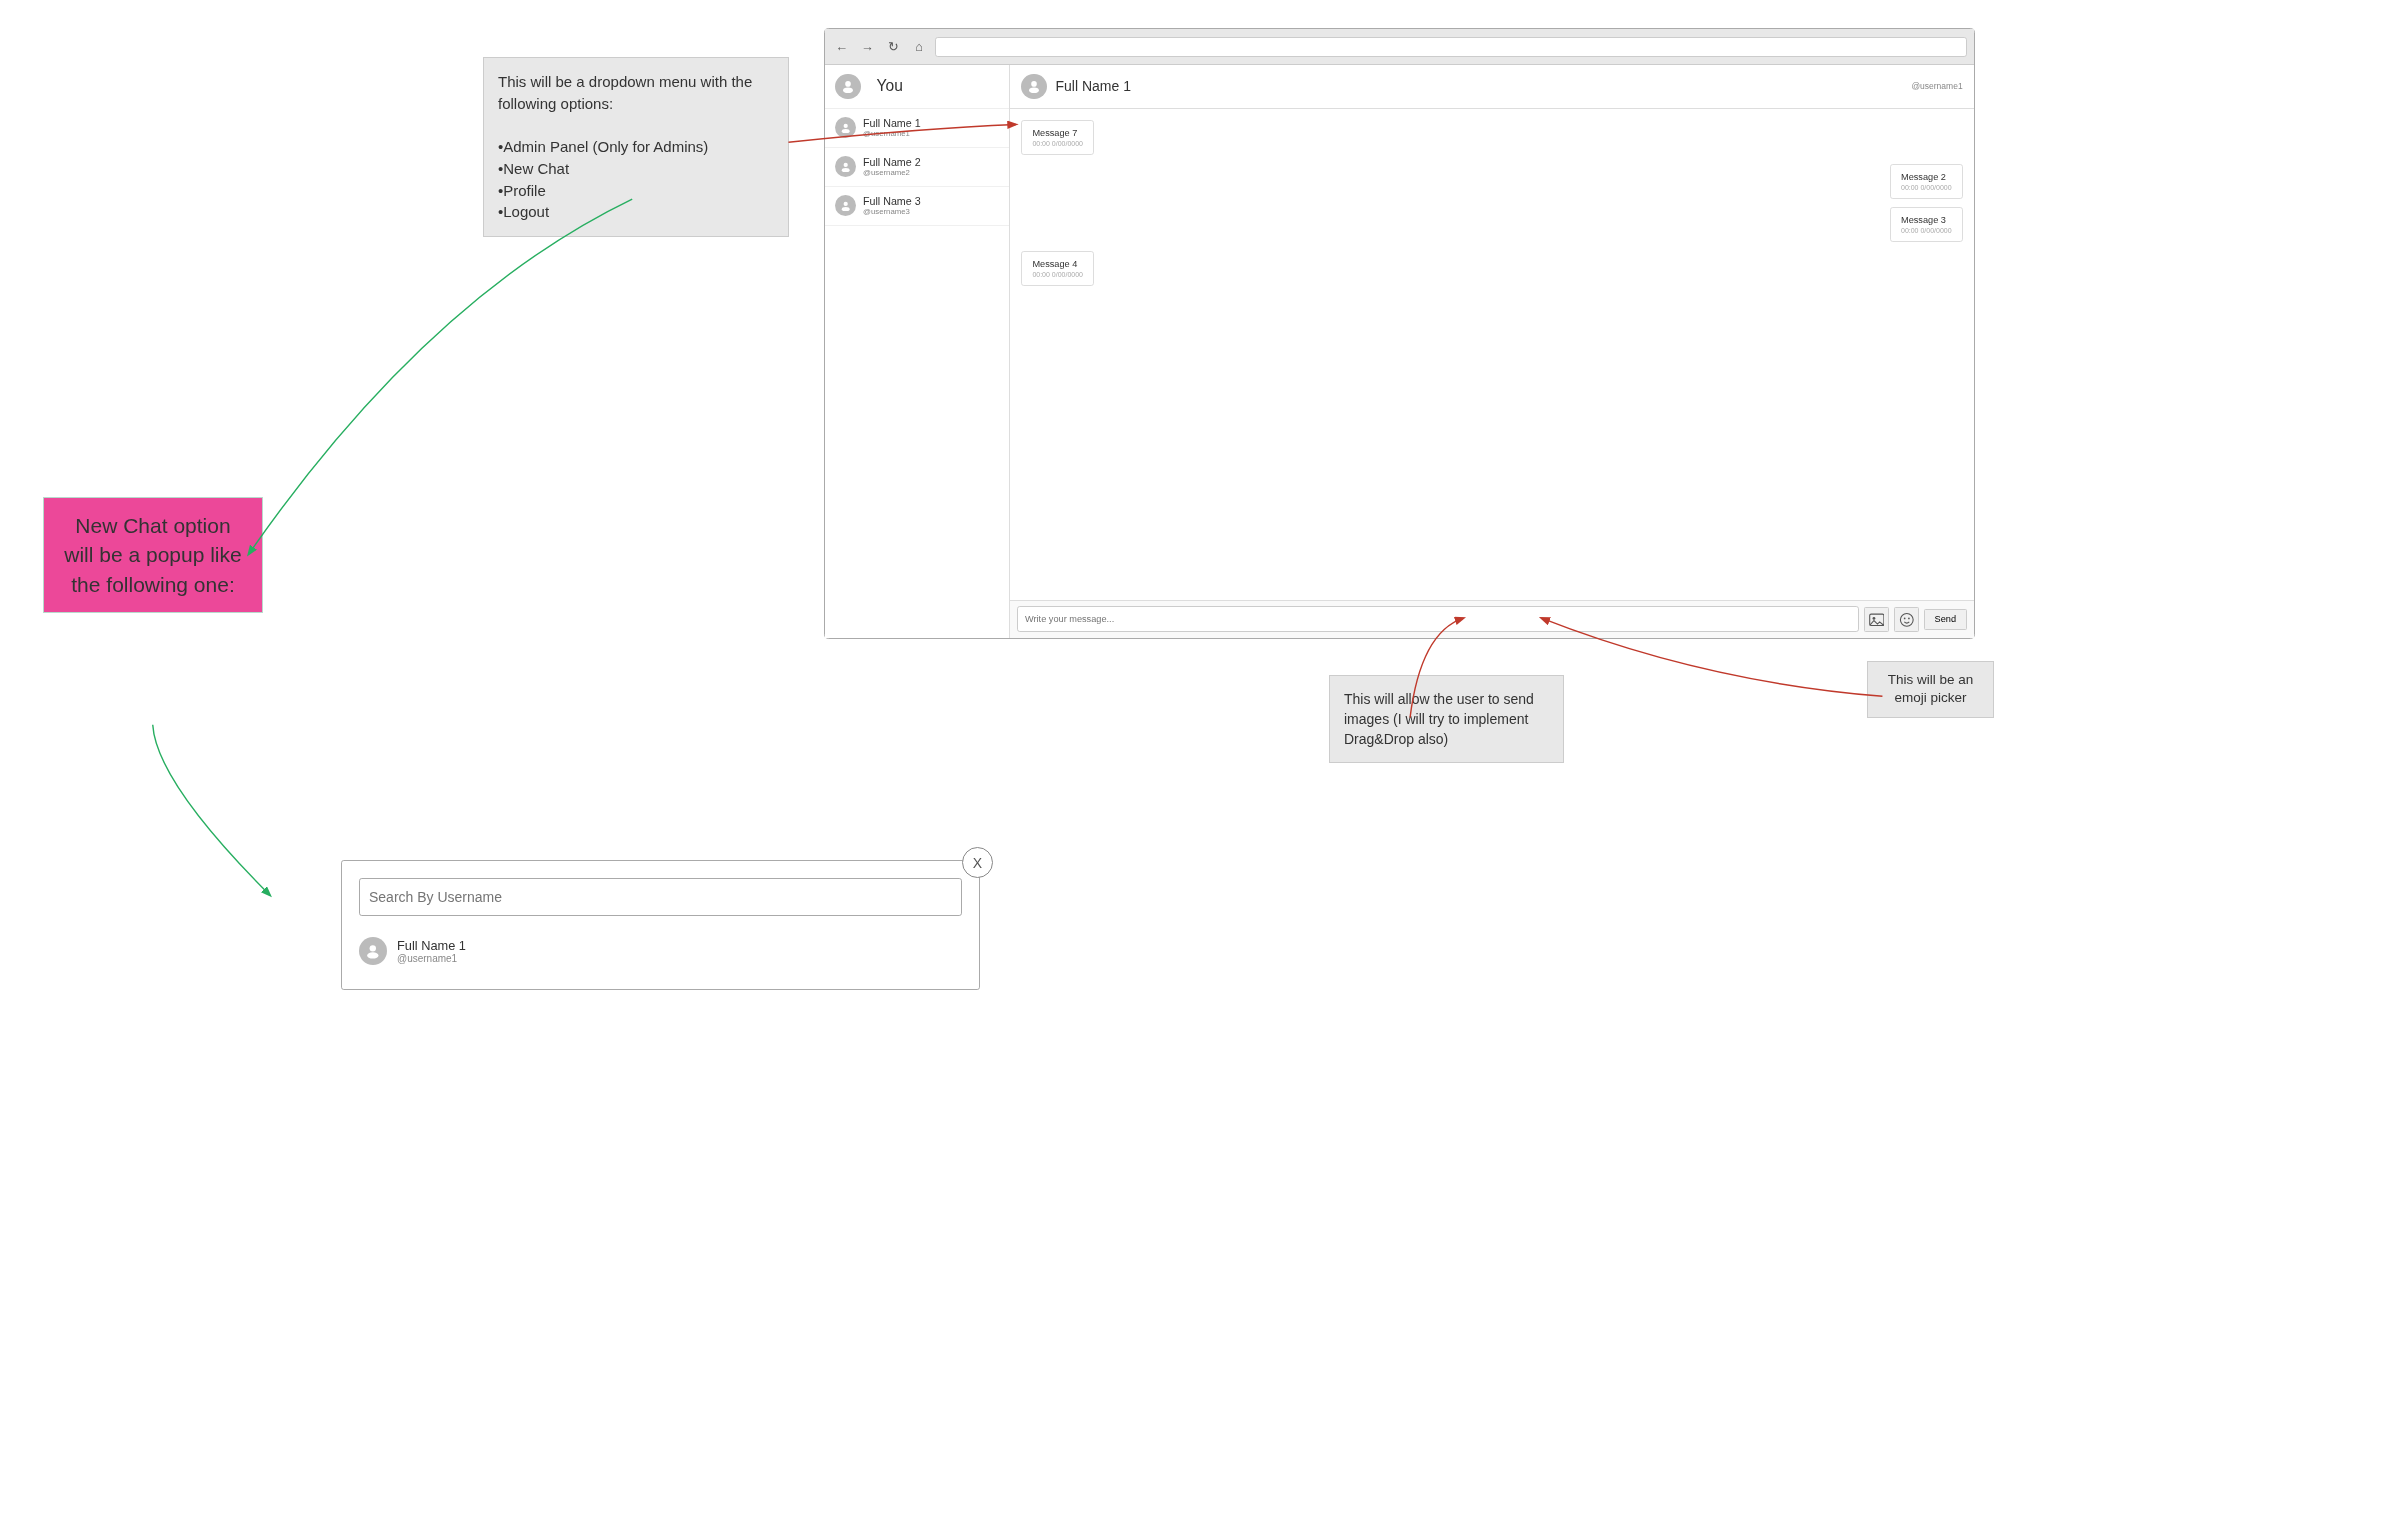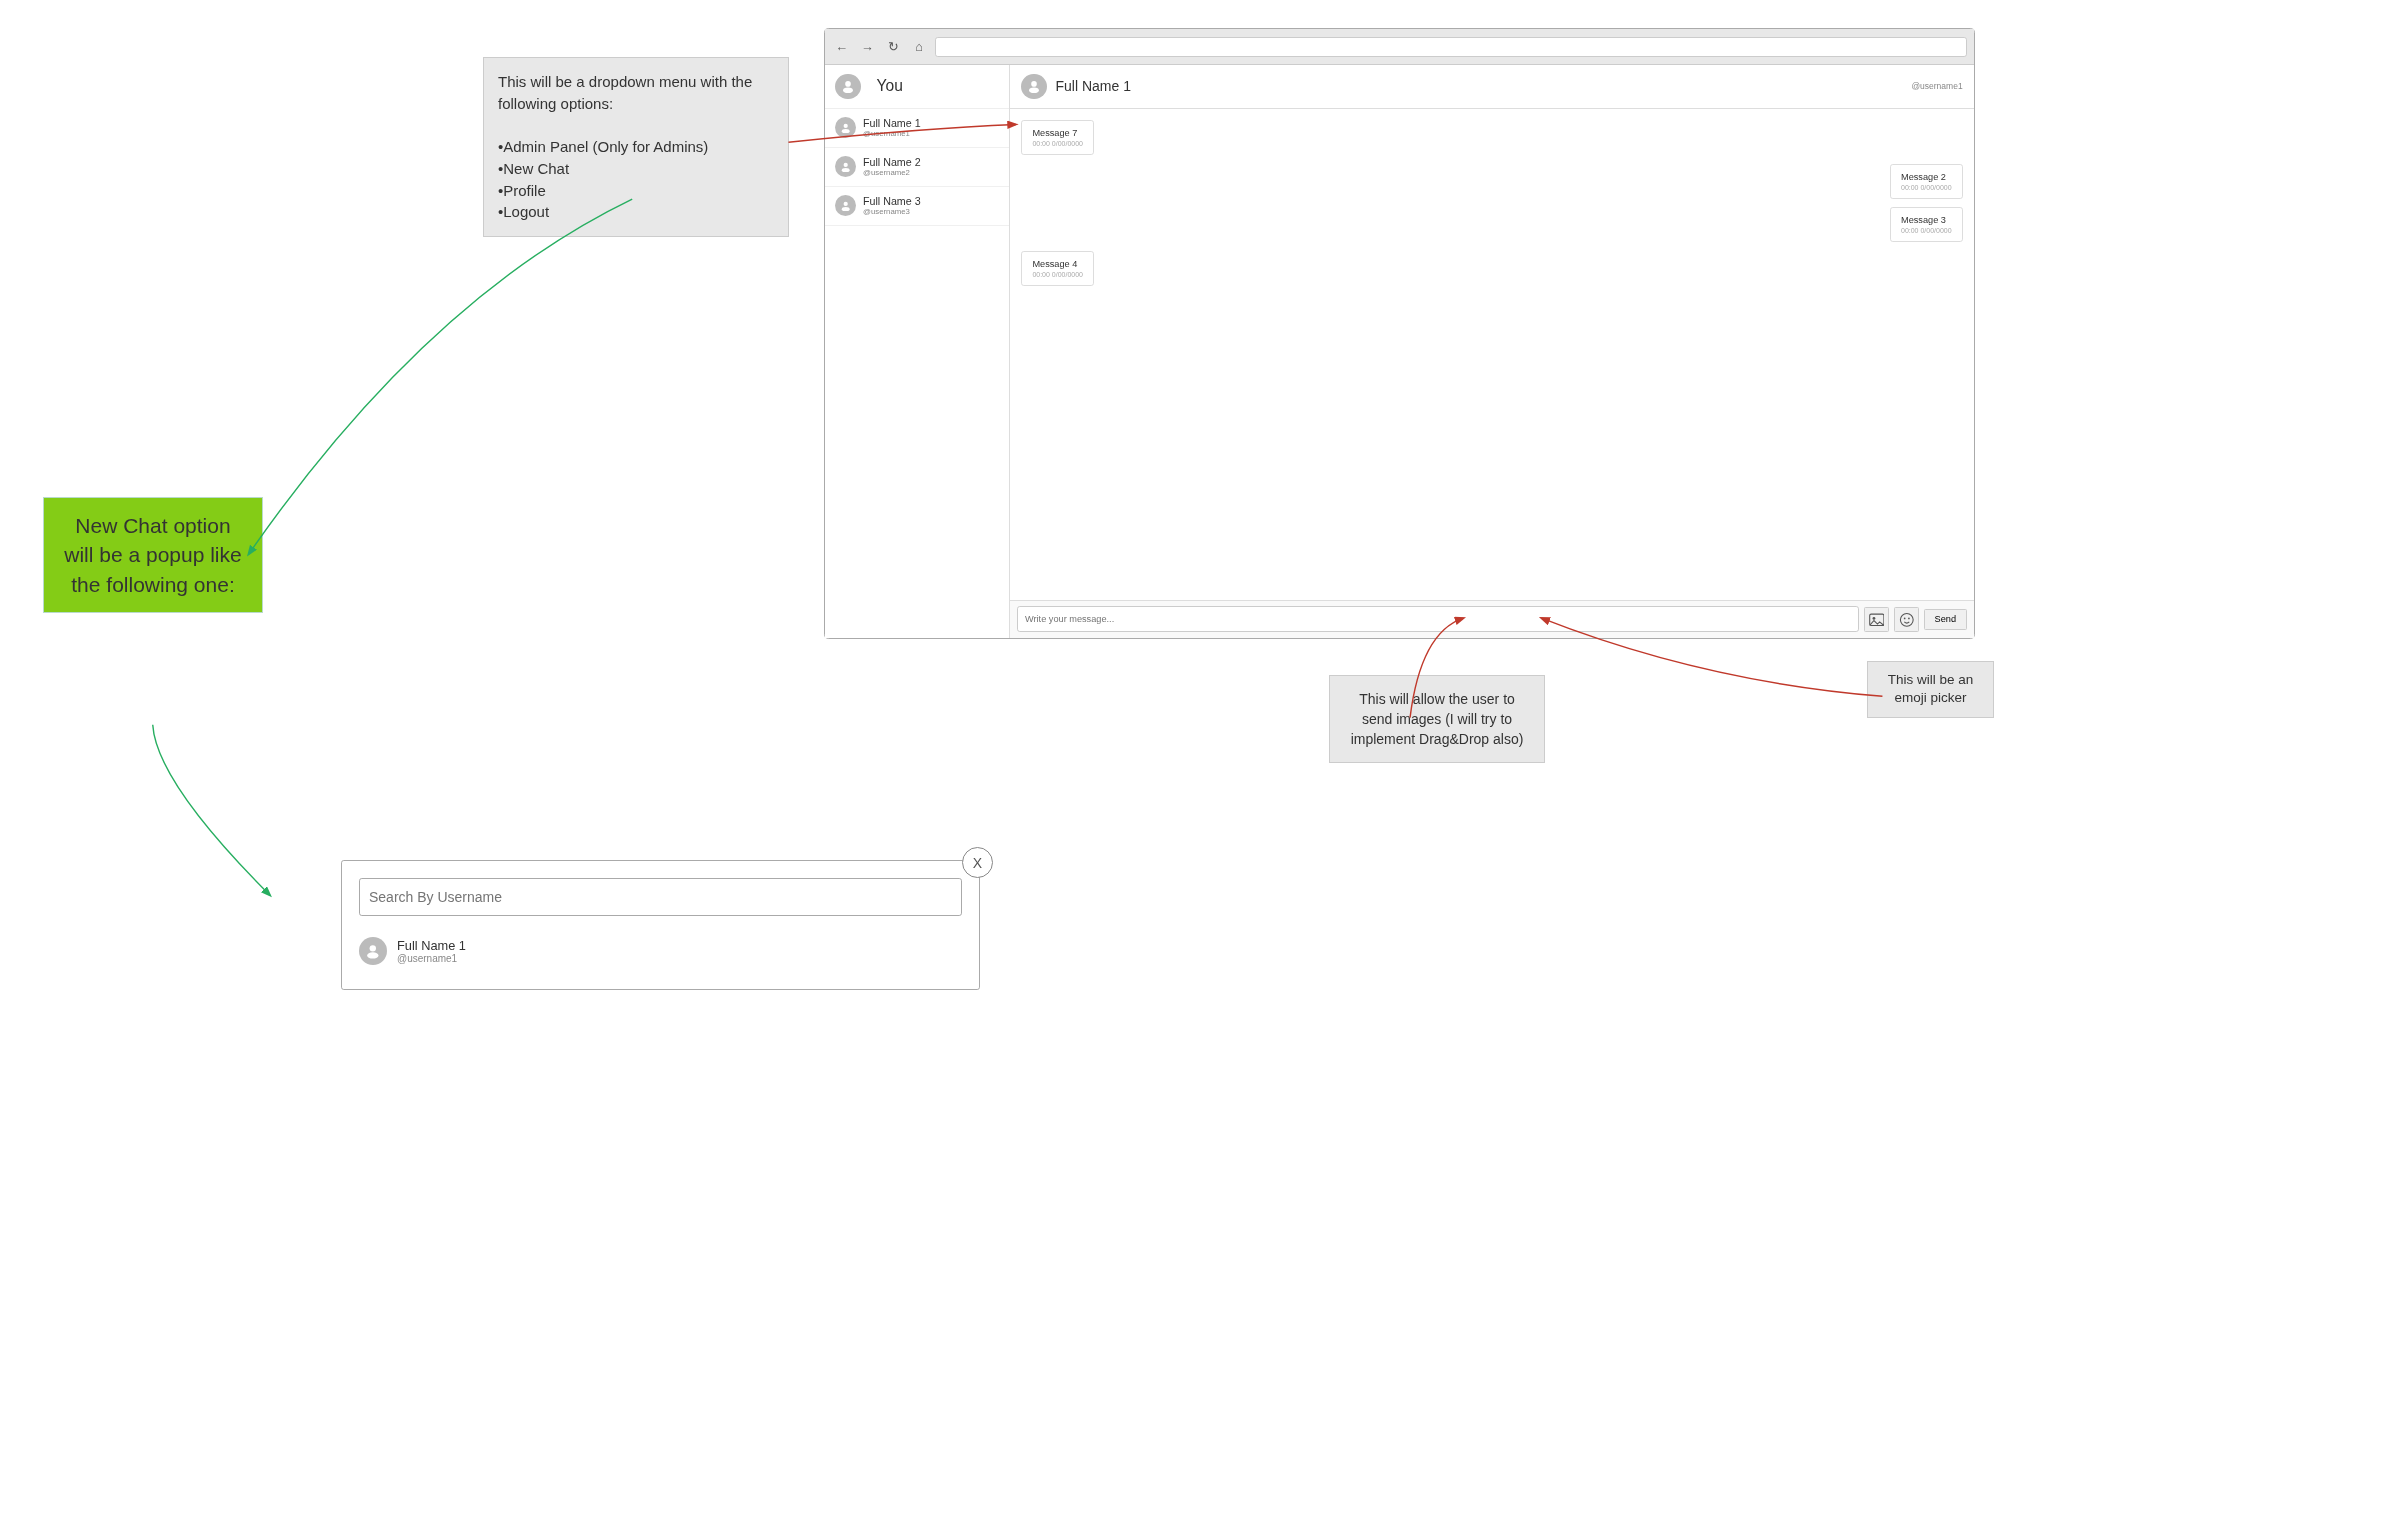--- a/index.html
+++ b/index.html
@@ -213,21 +213,21 @@
       background: #f0f0f0;
       border: 0.7px solid #ccc;
       font-size: 9.2px;
       cursor: pointer;
       border-radius: 1.4px;
     }
 
     
     .note-box {
       position: absolute;
-      background: #84cc16;
+      background: #ec4899;
       border: 0.7px solid #b8dacc;
       padding: 12.8px 14px;
       font-size: 15.6px;
       color: #333;
       line-height: 1.4;
     }
     .note-box-gray {
       position: absolute;
       background: #e8e8e8;
       border: 0.7px solid #ccc;
@@ -416,21 +416,21 @@
 </div>
 
 <div class="note-box-gray" style="top: 57px; left: 483px; width: 306px; font-size: 15px; text-align: left;">
   <span>This will be a dropdown menu with the following options:<br><br>•Admin Panel (Only for Admins)<br>•New Chat<br>•Profile<br>•Logout</span>
 </div>
 
 <div class="note-box" style="top: 497px; left: 43px; width: 220px; font-size: 21px; text-align: center; line-height: 1.4;">
   <span>New Chat option will be a popup like the following one:</span>
 </div>
 
-<div class="note-box-gray" style="top: 675px; left: 1329px; width: 216px; font-size: 14px; text-align: center; line-height: 1.45;">
+<div class="note-box-gray" style="top: 675px; left: 1329px; width: 235px; font-size: 14px; text-align: left; line-height: 1.45;">
   <span>This will allow the user to send images (I will try to implement Drag&amp;Drop also)</span>
 </div>
 
 <div class="note-box-sm" style="top: 661px; left: 1847px; width: 127px; font-size: 13.5px; line-height: 1.4; margin-left: 20px;">
   <span>This will be an emoji picker</span>
 </div>
 
 <div class="new-chat-popup">
   <div class="popup-close">
     <span>X</span>

